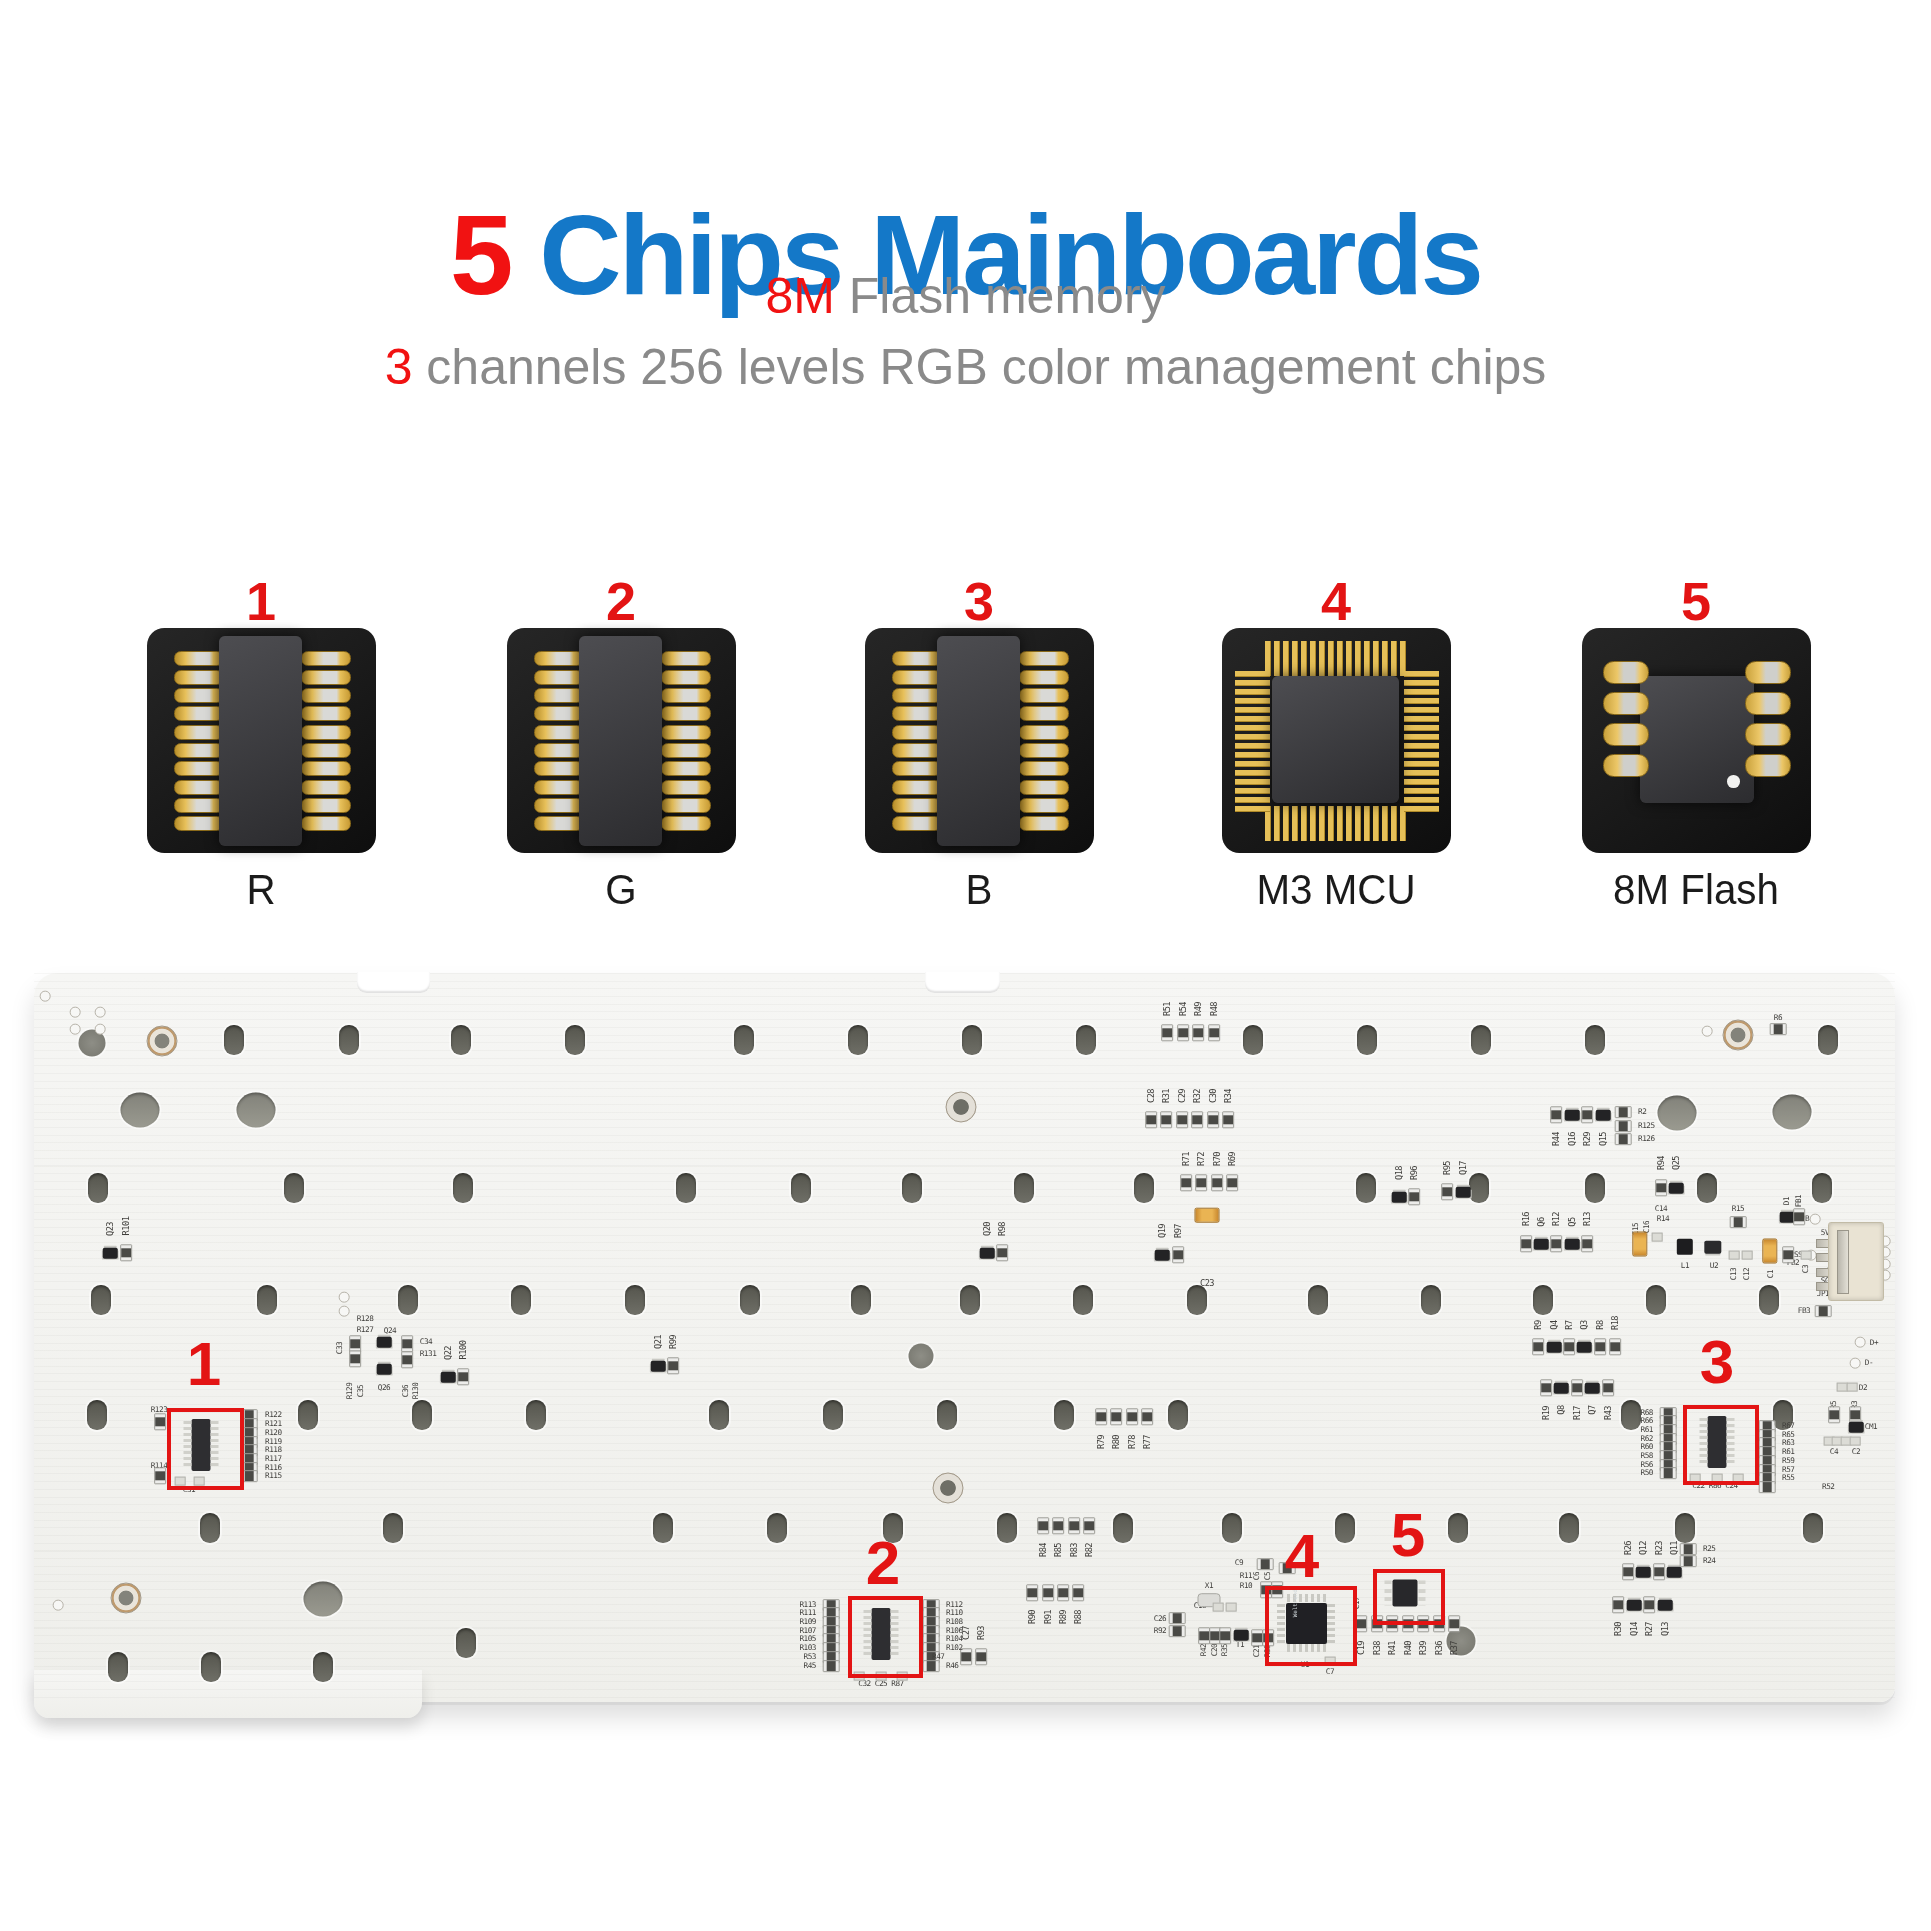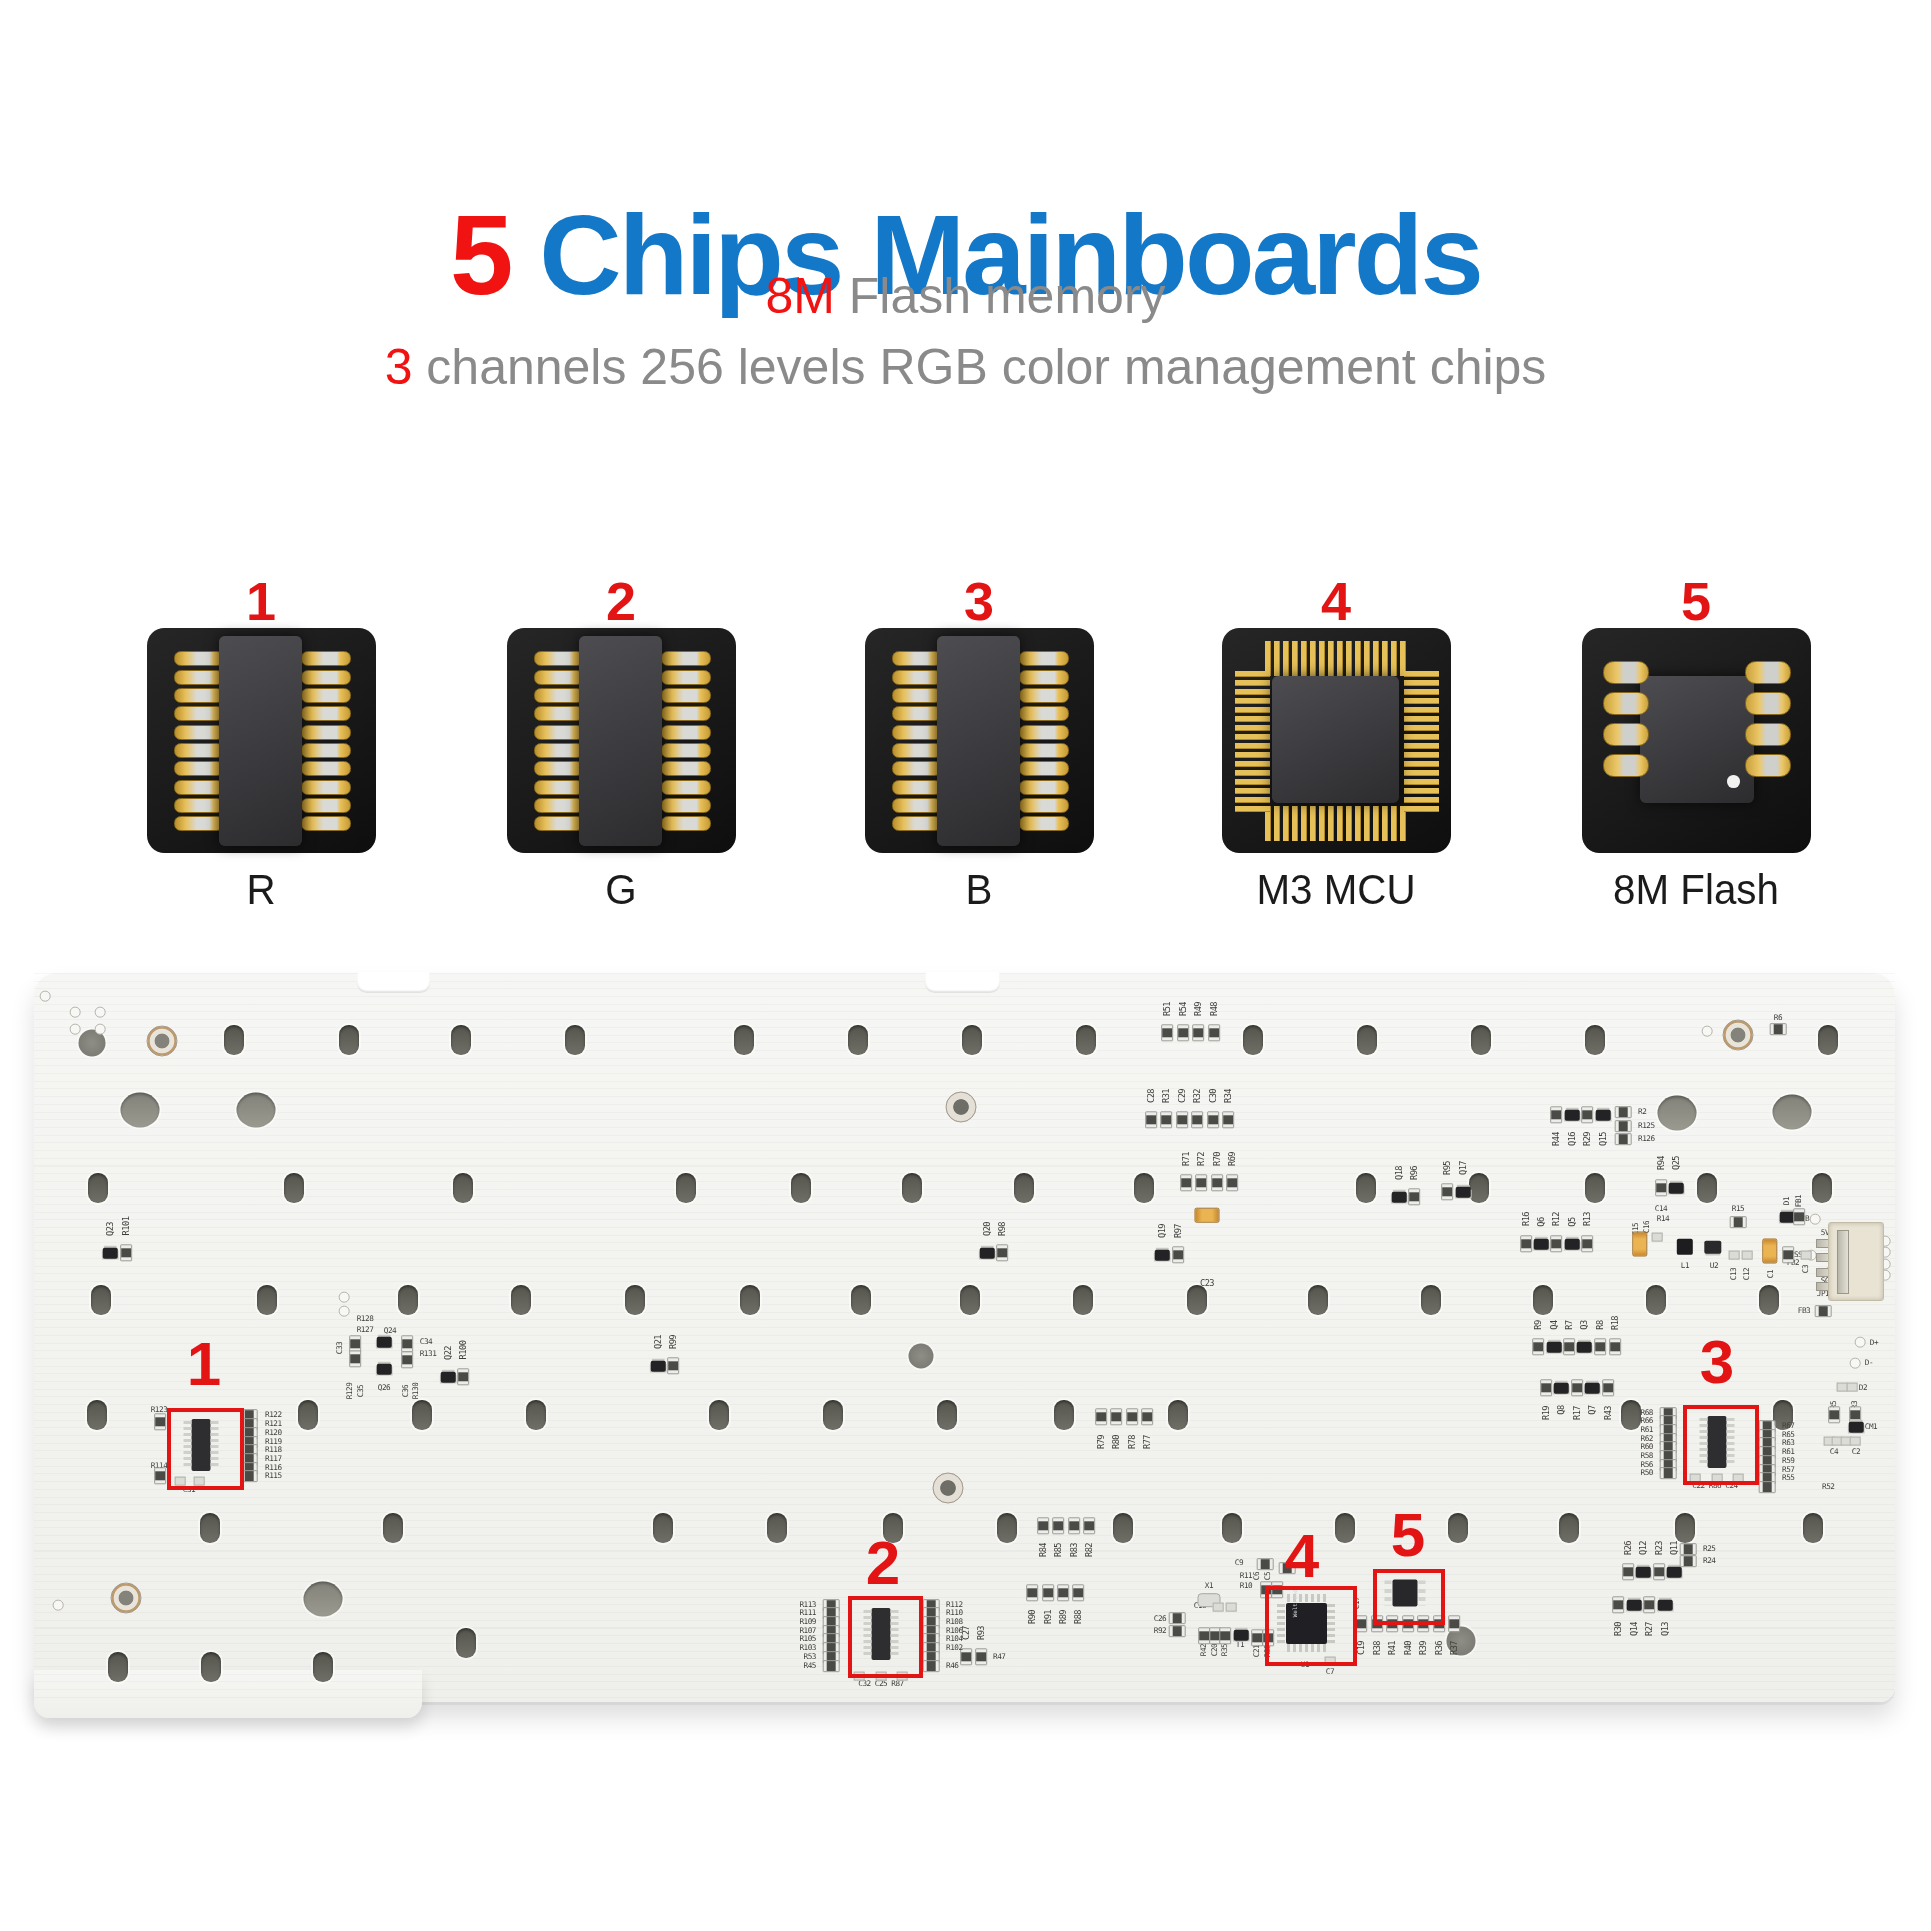--- a/index.html
+++ b/index.html
@@ -501,21 +501,21 @@
       <div class="slab sm" style="left: 946px; top: 1613px; transform: translate(0px, -50%);">R110</div>
       <div class="part res" style="left: 931px; top: 1622px; transform: translate(-50%, -50%) rotate(90deg);"></div>
       <div class="slab sm" style="left: 946px; top: 1622px; transform: translate(0px, -50%);">R108</div>
       <div class="part res" style="left: 931px; top: 1631px; transform: translate(-50%, -50%) rotate(90deg);"></div>
       <div class="slab sm" style="left: 946px; top: 1631px; transform: translate(0px, -50%);">R106</div>
       <div class="part res" style="left: 931px; top: 1639px; transform: translate(-50%, -50%) rotate(90deg);"></div>
       <div class="slab sm" style="left: 946px; top: 1639px; transform: translate(0px, -50%);">R104</div>
       <div class="part res" style="left: 931px; top: 1648px; transform: translate(-50%, -50%) rotate(90deg);"></div>
       <div class="slab sm" style="left: 946px; top: 1648px; transform: translate(0px, -50%);">R102</div>
       <div class="part res" style="left: 931px; top: 1657px; transform: translate(-50%, -50%) rotate(90deg);"></div>
-      <div class="slab sm" style="left: 993px; top: 1657px; transform: translate(0px, -50%);">R47</div>
+      <div class="slab sm" style="left: 932px; top: 1657px; transform: translate(0px, -50%);">R47</div>
       <div class="part res" style="left: 931px; top: 1666px; transform: translate(-50%, -50%) rotate(90deg);"></div>
       <div class="slab sm" style="left: 946px; top: 1666px; transform: translate(0px, -50%);">R46</div>
       <div class="part res" style="left: 1668px; top: 1413px; transform: translate(-50%, -50%) rotate(90deg);"></div>
       <div class="slab sm" style="left: 1653px; top: 1413px; transform: translate(-100%, -50%);">R68</div>
       <div class="part res" style="left: 1668px; top: 1421px; transform: translate(-50%, -50%) rotate(90deg);"></div>
       <div class="slab sm" style="left: 1653px; top: 1421px; transform: translate(-100%, -50%);">R66</div>
       <div class="part res" style="left: 1668px; top: 1430px; transform: translate(-50%, -50%) rotate(90deg);"></div>
       <div class="slab sm" style="left: 1653px; top: 1430px; transform: translate(-100%, -50%);">R61</div>
       <div class="part res" style="left: 1668px; top: 1439px; transform: translate(-50%, -50%) rotate(90deg);"></div>
       <div class="slab sm" style="left: 1653px; top: 1439px; transform: translate(-100%, -50%);">R62</div>

